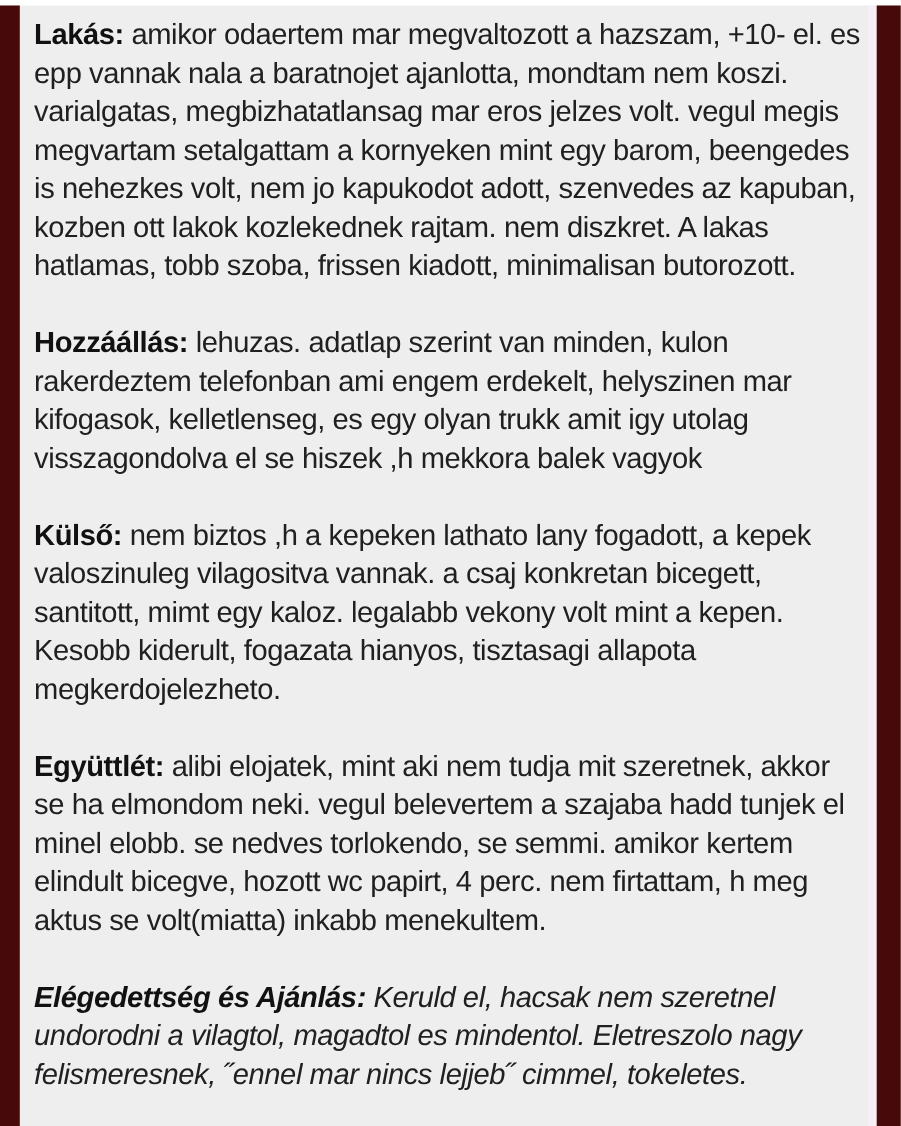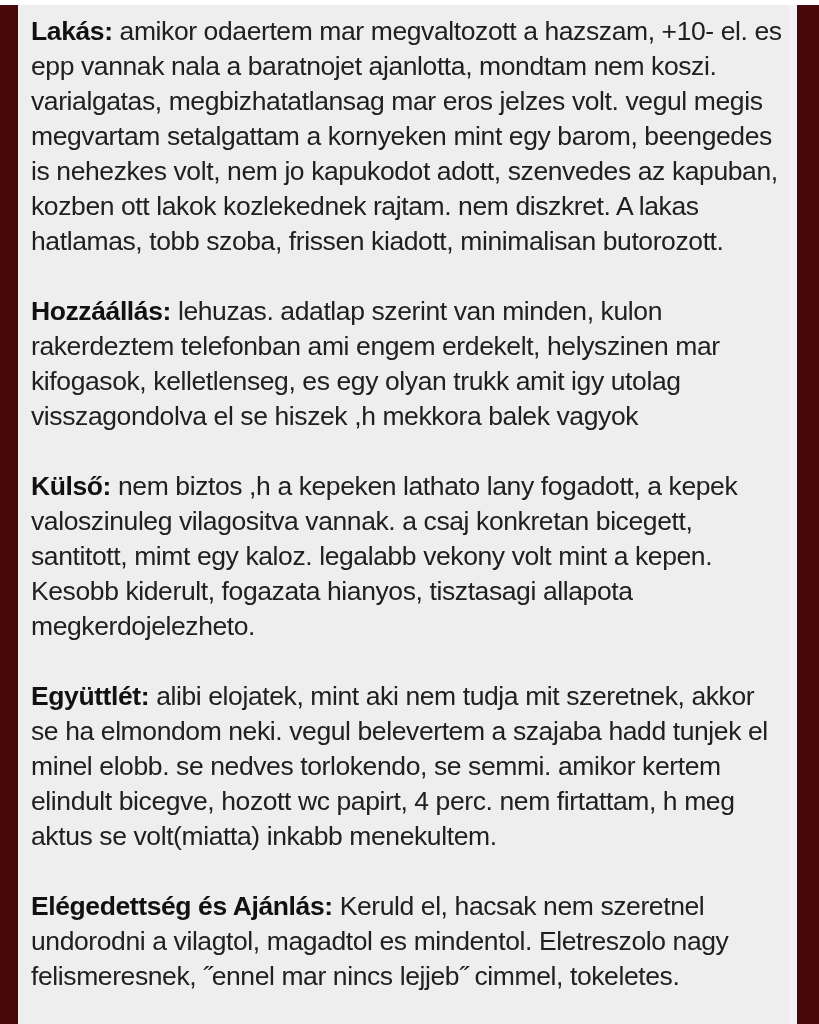--- a/index.html
+++ b/index.html
@@ -47,20 +47,21 @@
     color: #202020;
     font-size: 26.5px;
     letter-spacing: -0.4px;
     line-height: 35px;
   }
   .content p {
     margin: 0 0 35px 0;
   }
   .content p:last-child {
     margin-bottom: 0;
+    font-style: italic;
   }
   .content strong {
     font-weight: 700;
     color: #111111;
   }
 </style>
 </head>
 <body>
 
 <div class="page">

